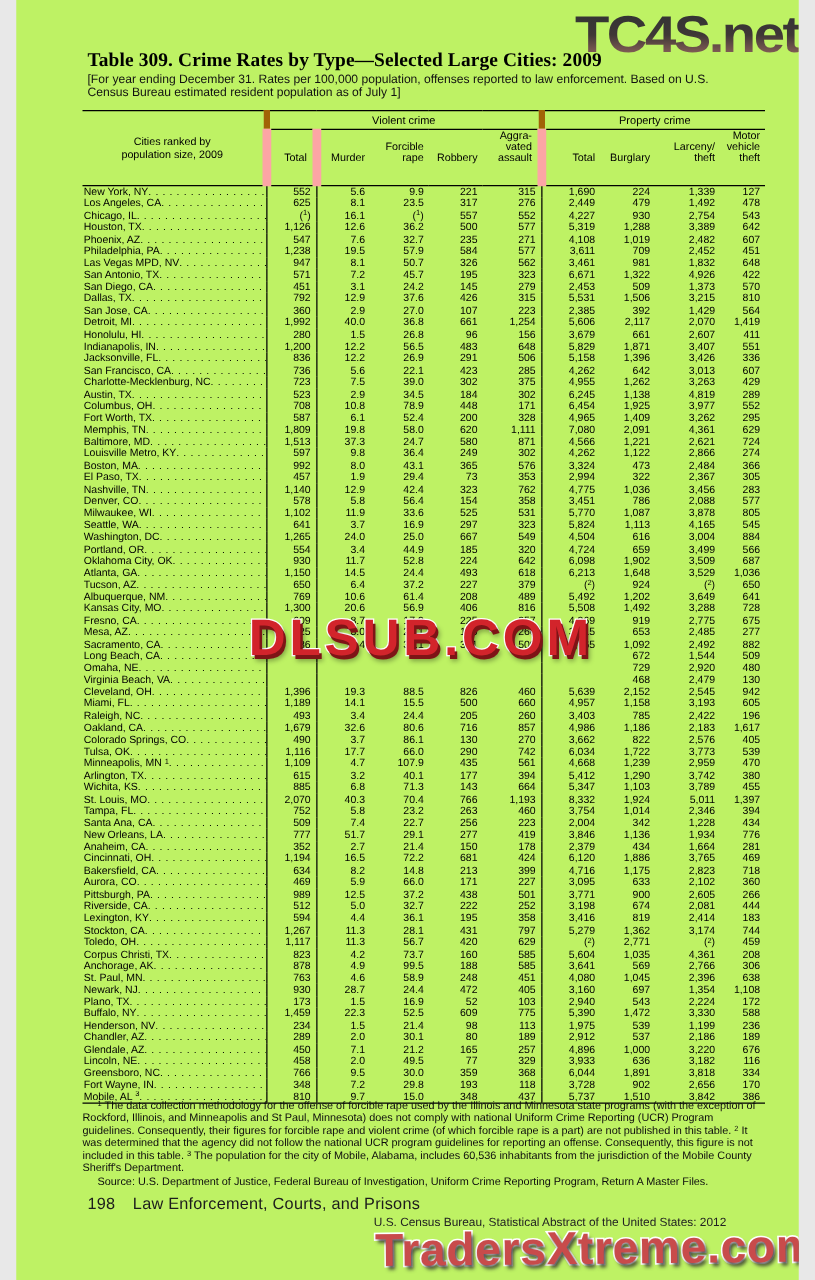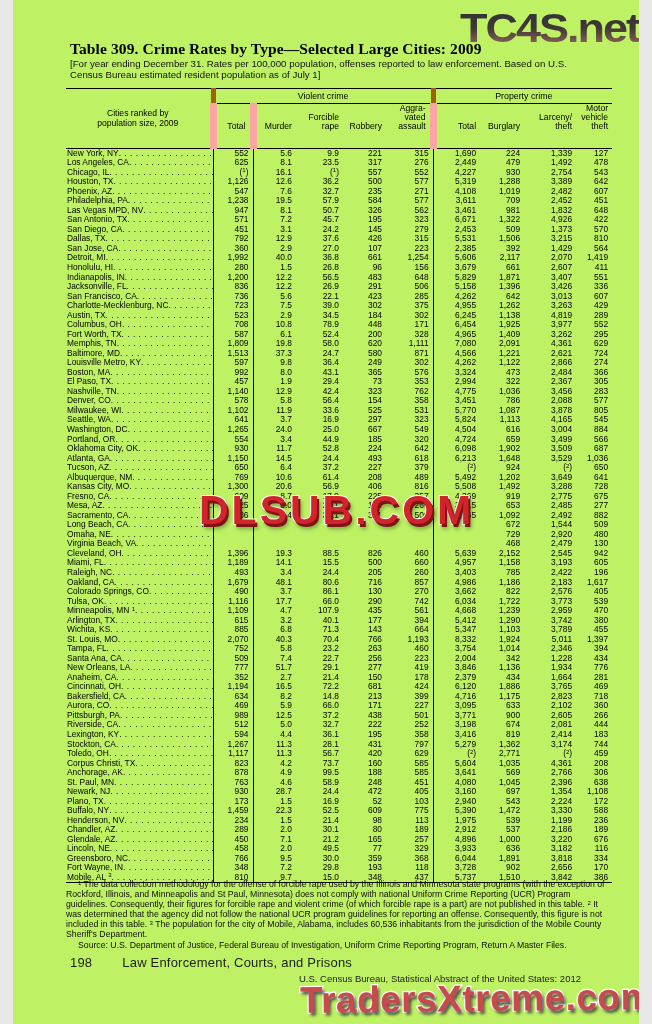--- a/index.html
+++ b/index.html
@@ -32,21 +32,21 @@
   .city-label { white-space:nowrap; padding-left:1px; }
   .dots { flex:1; overflow:hidden; white-space:nowrap; }
   .dots::after { content:". . . . . . . . . . . . . . . . . . . . . . . . . . . . . . . . . . . ."; letter-spacing:0.5px; }
   .tbl td.num { text-align:right; padding-right:4px; white-space:nowrap; }
   sup { font-size:6px; vertical-align:baseline; position:relative; top:-2.5px; line-height:0; }
 
   .footnotes { position:absolute; left:53px; top:879px; width:546px; font-size:8.7px; line-height:10.1px; color:#0d0d0d; }
   .footnotes p { text-indent:12px; }
   .footnotes p.src { margin-top:0; }
 
-  .page-footer { position:absolute; left:57px; top:955px; display:flex; gap:30px; font-size:13px; letter-spacing:0.2px; color:#1c1c1c; }
+  .page-footer { position:absolute; left:57px; top:955px; display:flex; gap:14px; font-size:13px; letter-spacing:0.2px; color:#1c1c1c; }
   .census-line { position:absolute; right:58px; top:973px; width:430px; text-align:right; font-size:9.5px; color:#222; }
 
   
   .wm { position:absolute; font-weight:bold; white-space:nowrap; }
   #wm-tc4s { top:4px; right:0px; font-size:45px; letter-spacing:-2px; color:#473c3a;
              transform:scaleY(0.92); transform-origin:top right; }
   @supports (-webkit-background-clip: text) {
     #wm-tc4s { background:linear-gradient(180deg,#343434 18%,#3f3736 50%,#7c5a53 78%,#9b7265 95%);
                -webkit-background-clip:text; -webkit-text-fill-color:transparent; }
   }
@@ -870,21 +870,21 @@
           <td class="num c8">196</td>
         </tr>
         <tr>
           <td class="city">
             <span class="cityflex">
               <span class="city-label">Oakland, CA</span>
               <span class="dots"></span>
             </span>
           </td>
           <td class="num c0">1,679</td>
-          <td class="num c1">48.1</td>
+          <td class="num c1">32.6</td>
           <td class="num c2">80.6</td>
           <td class="num c3">716</td>
           <td class="num c4">857</td>
           <td class="num c5">4,986</td>
           <td class="num c6">1,186</td>
           <td class="num c7">2,183</td>
           <td class="num c8">1,617</td>
         </tr>
         <tr>
           <td class="city">

